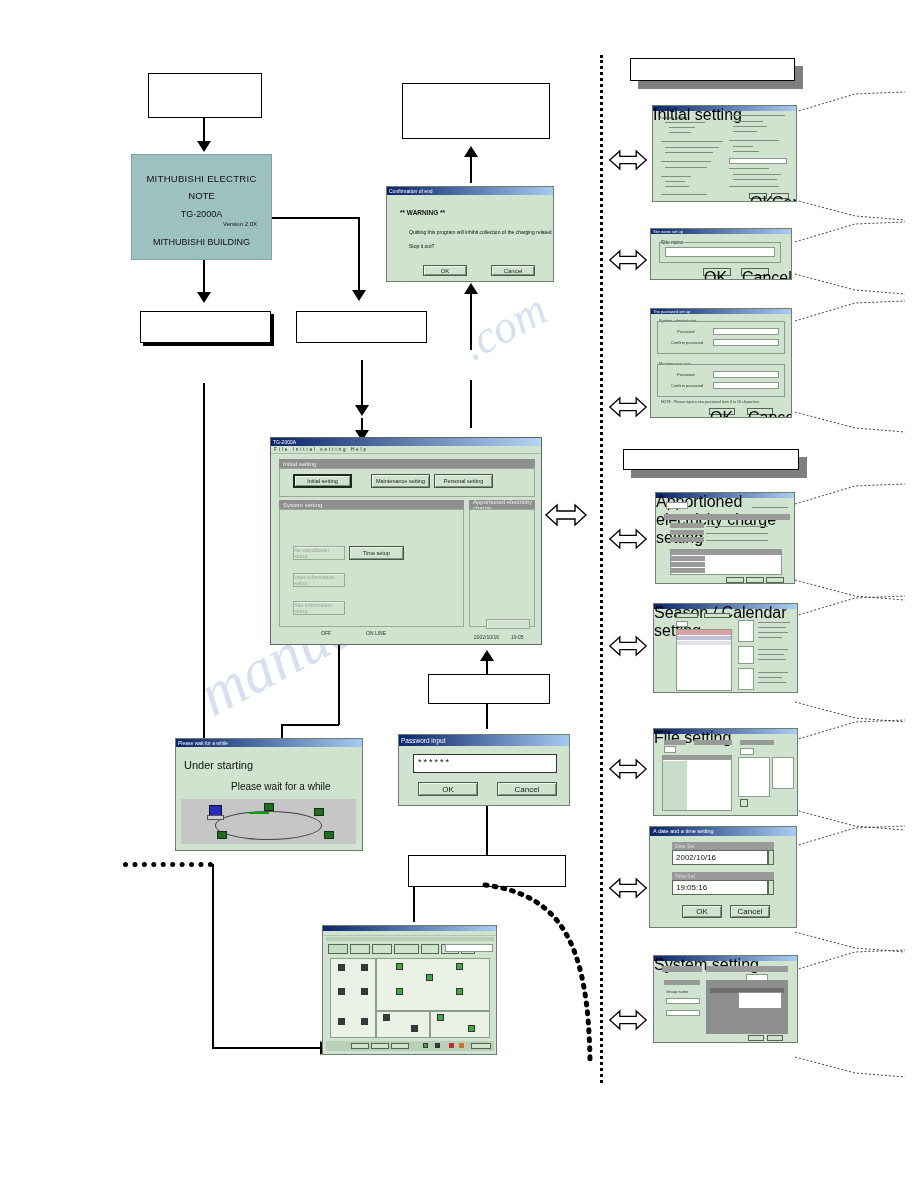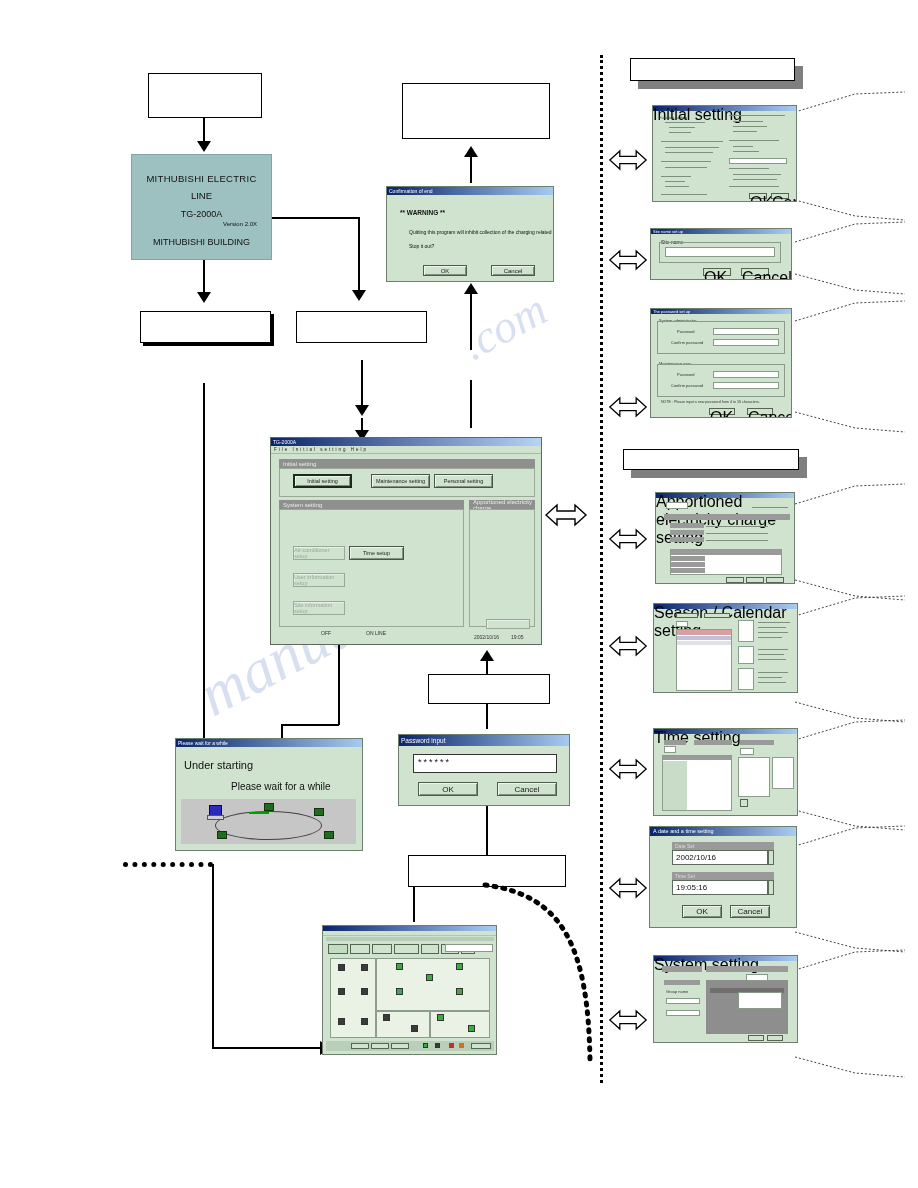--- a/index.html
+++ b/index.html
@@ -154,21 +154,21 @@
 <div class="wm" style="left:185px;top:590px;transform:rotate(-28deg);">manualshive</div>
 <div class="wm" style="left:460px;top:300px;transform:rotate(-28deg);font-size:46px;">.com</div>
 
 <div class="flowbox" style="left:148px;top:73px;width:114px;height:45px;"></div>
 
 <div class="vline" style="left:203px;top:118px;height:26px;"></div>
 <div class="arrowdown" style="left:197px;top:141px;"></div>
 
 <div class="splash" style="left:131px;top:154px;width:141px;height:106px;">
   <div class="l1">MITHUBISHI ELECTRIC</div>
-  <div class="l2">LINE</div>
+  <div class="l2">NOTE</div>
   <div class="l3">TG-2000A</div>
   <div class="l4">Version 2.0X</div>
   <div class="l5">MITHUBISHI BUILDING</div>
 </div>
 
 <div class="vline" style="left:203px;top:260px;height:36px;"></div>
 <div class="arrowdown" style="left:197px;top:292px;"></div>
 
 <div class="flowbox shadow" style="left:140px;top:311px;width:131px;height:32px;"></div>
 
@@ -519,21 +519,21 @@
   <div class="tl" style="left:104px;top:33px;width:24px;height:1.2px;"></div>
   <div class="tl" style="left:104px;top:45px;width:30px;height:1.2px;"></div>
   <div class="tl" style="left:104px;top:50px;width:26px;height:1.2px;"></div>
   <div class="tl" style="left:104px;top:55px;width:28px;height:1.2px;"></div>
   <div class="tl" style="left:104px;top:68px;width:30px;height:1.2px;"></div>
   <div class="tl" style="left:104px;top:73px;width:24px;height:1.2px;"></div>
   <div class="tl" style="left:104px;top:78px;width:28px;height:1.2px;"></div>
 </div>
 
 <div class="thumb" style="left:653px;top:728px;width:145px;height:88px;">
-  <div class="tb">Time setting</div>
+  <div class="tb">File setting</div>
   <div class="tgray" style="left:10px;top:11px;width:22px;height:5px;"></div>
   <div class="tlw" style="left:10px;top:17px;width:12px;height:7px;"></div>
   <div class="tgray" style="left:40px;top:11px;width:38px;height:5px;"></div>
   <div class="tgrid" style="left:8px;top:26px;width:70px;height:56px;"></div>
   <div class="tgray" style="left:9px;top:27px;width:68px;height:4px;"></div>
   <div class="tgray" style="left:9px;top:32px;width:24px;height:49px;background:#c8dcc8;"></div>
   <div class="tgray" style="left:86px;top:11px;width:34px;height:5px;"></div>
   <div class="tlw" style="left:86px;top:19px;width:14px;height:7px;"></div>
   <div class="tgrid" style="left:84px;top:28px;width:32px;height:40px;"></div>
   <div class="tgrid" style="left:118px;top:28px;width:22px;height:32px;"></div>

